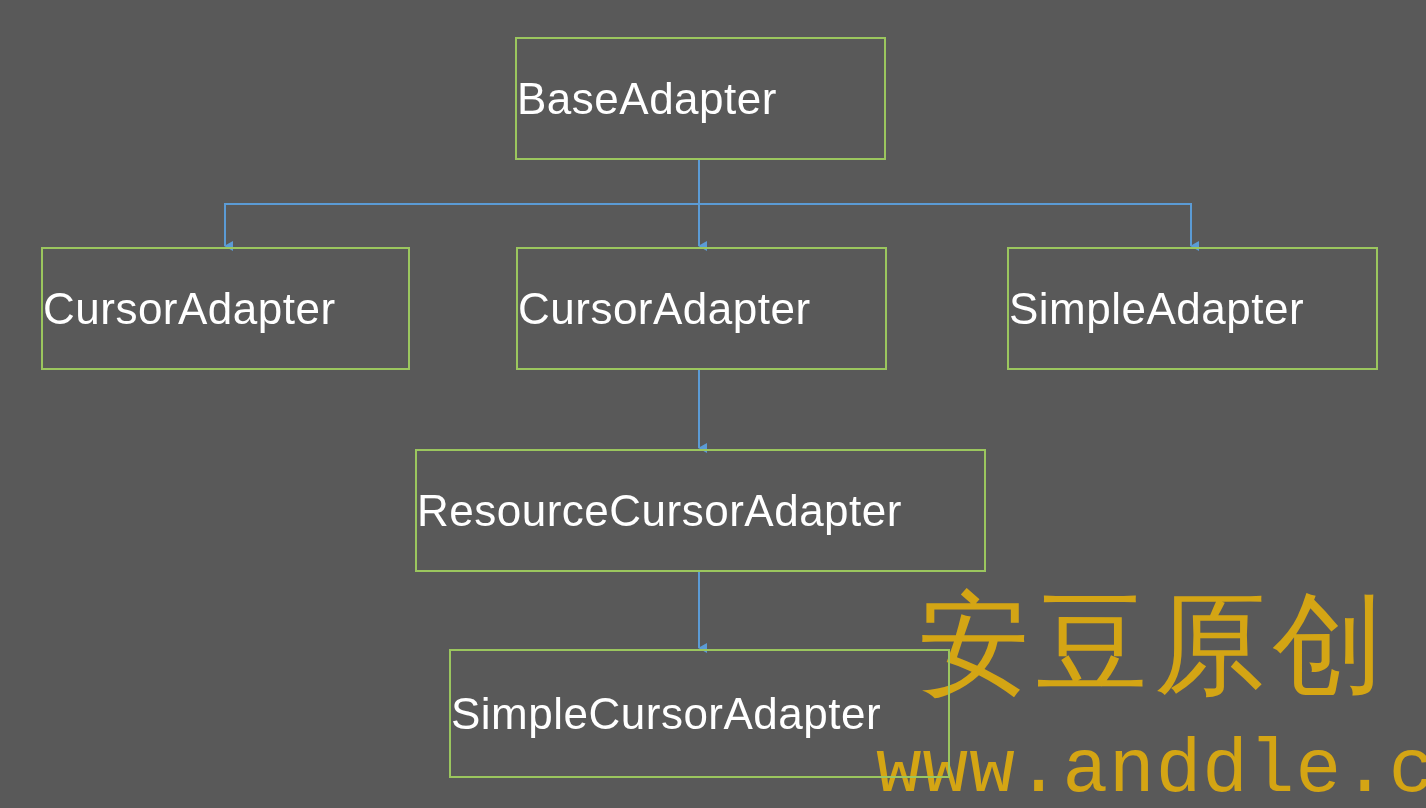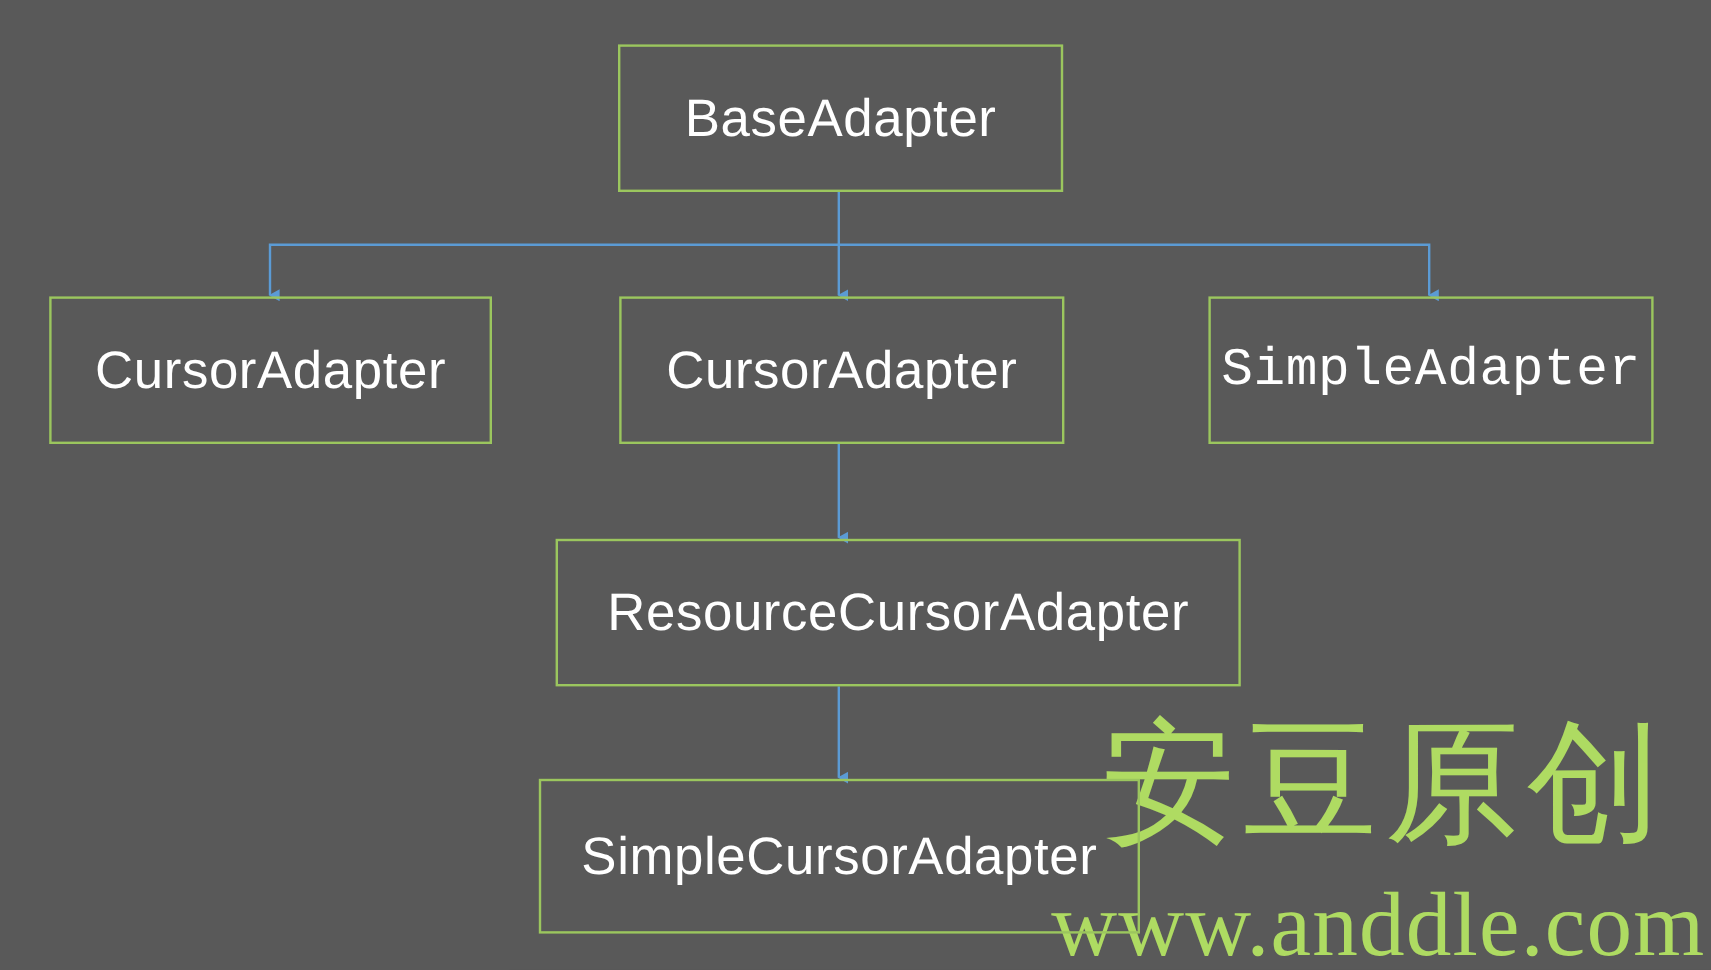--- a/index.html
+++ b/index.html
@@ -1,22 +1,22 @@
 <!DOCTYPE html>
 <html><head>
 <meta charset="utf-8">
 <style>
   html,body{margin:0;padding:0;}
   body{width:1426px;height:808px;background:#595959;position:relative;overflow:hidden;
        font-family:"Liberation Sans","DejaVu Sans",sans-serif;}
   .box{position:absolute;box-sizing:border-box;border:2px solid #9BC65E;
-       display:flex;align-items:center;justify-content:center;color:#ffffff;
+       display:flex;align-items:center;color:#ffffff;
        font-size:44px;letter-spacing:0.5px;}
   svg.links{position:absolute;left:0;top:0;}
-  .wm{position:absolute;color:#bef264;opacity:0.85;font-family:Liberation Serif, serif;}
+  .wm{position:absolute;color:#eab308;opacity:0.85;font-family:Liberation Mono, monospace;}
   .wm-cn{left:918px;top:598px;font-size:112px;letter-spacing:6px;line-height:1;}
   .wm-url{left:876px;top:733px;font-size:76px;line-height:1;letter-spacing:1px;}
 </style>
 </head>
 <body>
 
 <svg class="links" width="1426" height="808">
   <defs>
     <marker id="arr" markerWidth="10" markerHeight="10" refX="5" refY="8" orient="auto" markerUnits="userSpaceOnUse">
       <path d="M0,0 L10,0 L5,9 Z" fill="#5B9BD5"></path>
@@ -31,24 +31,24 @@
 
 <div class="box" style="left:515px;top:37px;width:371px;height:123px;">
   <span>BaseAdapter</span>
 </div>
 <div class="box" style="left:41px;top:247px;width:369px;height:123px;">
   <span>CursorAdapter</span>
 </div>
 <div class="box" style="left:516px;top:247px;width:371px;height:123px;">
   <span>CursorAdapter</span>
 </div>
-<div class="box" style="left:1007px;top:247px;width:371px;height:123px;font-family:Liberation Mono, monospace;">
+<div class="box" style="left:1007px;top:247px;width:371px;height:123px;">
   <span>SimpleAdapter</span>
 </div>
-<div class="box" style="left:415px;top:449px;width:571px;height:123px;margin-left:48px;">
+<div class="box" style="left:415px;top:449px;width:571px;height:123px;">
   <span>ResourceCursorAdapter</span>
 </div>
 
 <div class="wm wm-cn">安豆原创</div>
 <div class="wm wm-url">www.anddle.com</div>
 
 <div class="box" style="left:449px;top:649px;width:501px;height:129px;">
   <span>SimpleCursorAdapter</span>
 </div>
 

